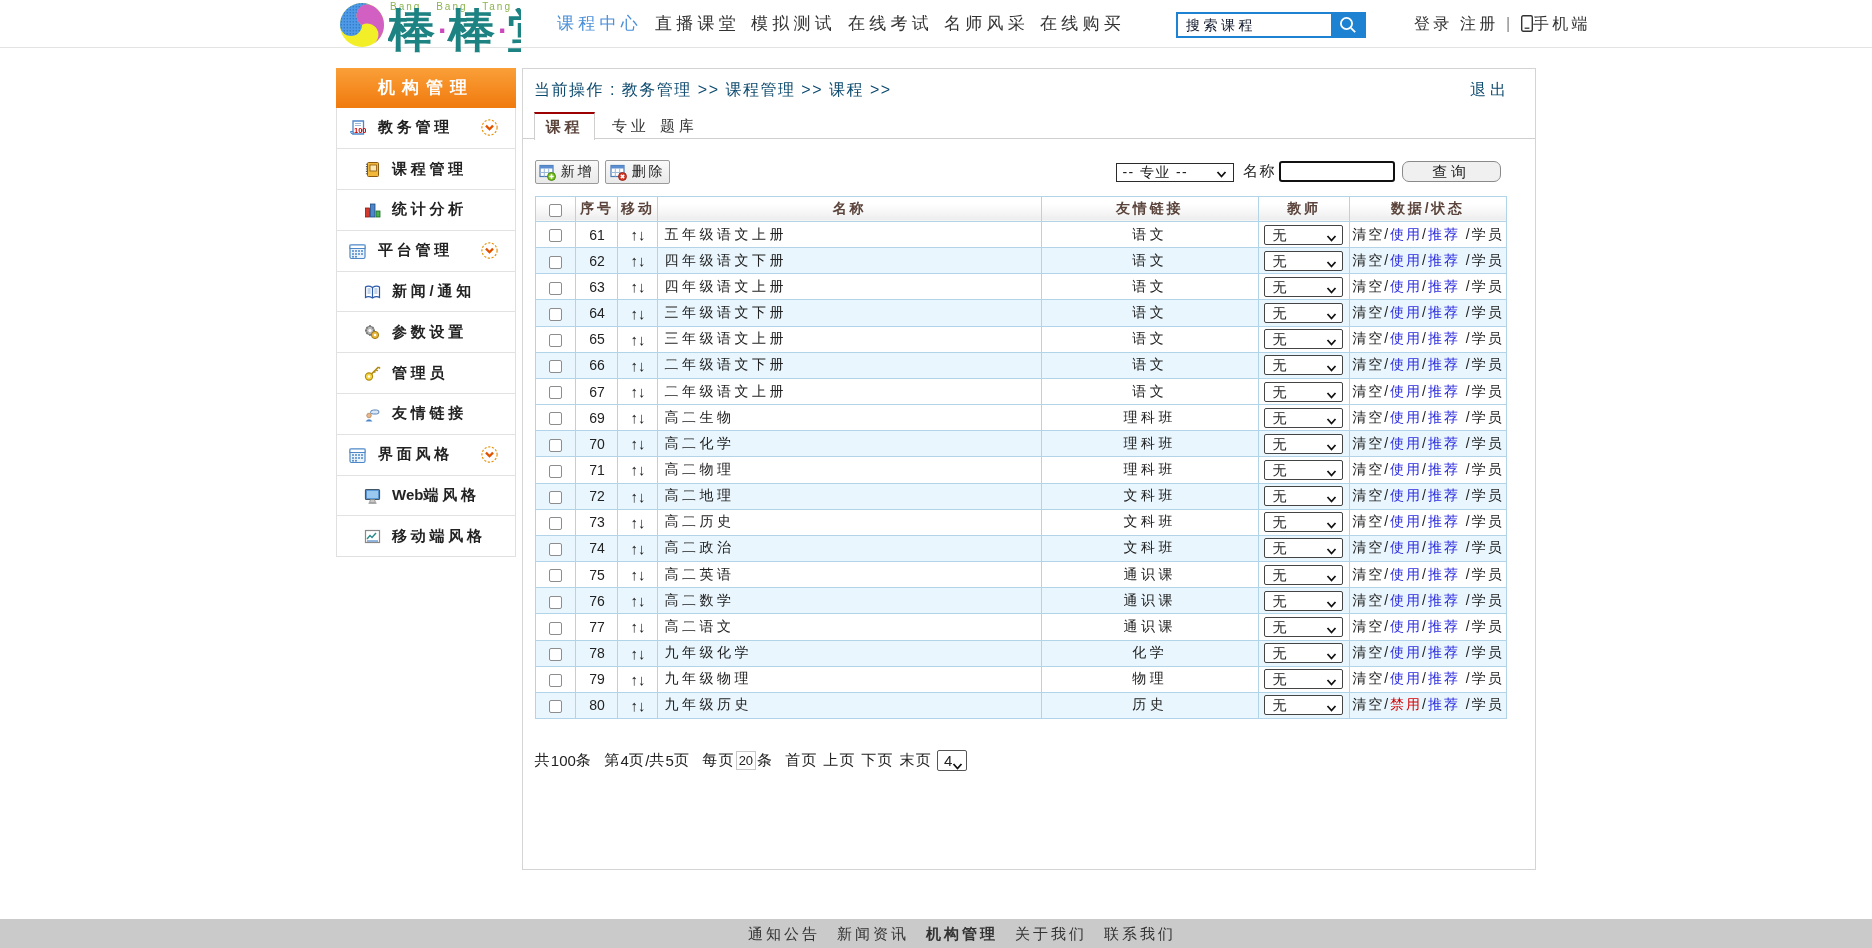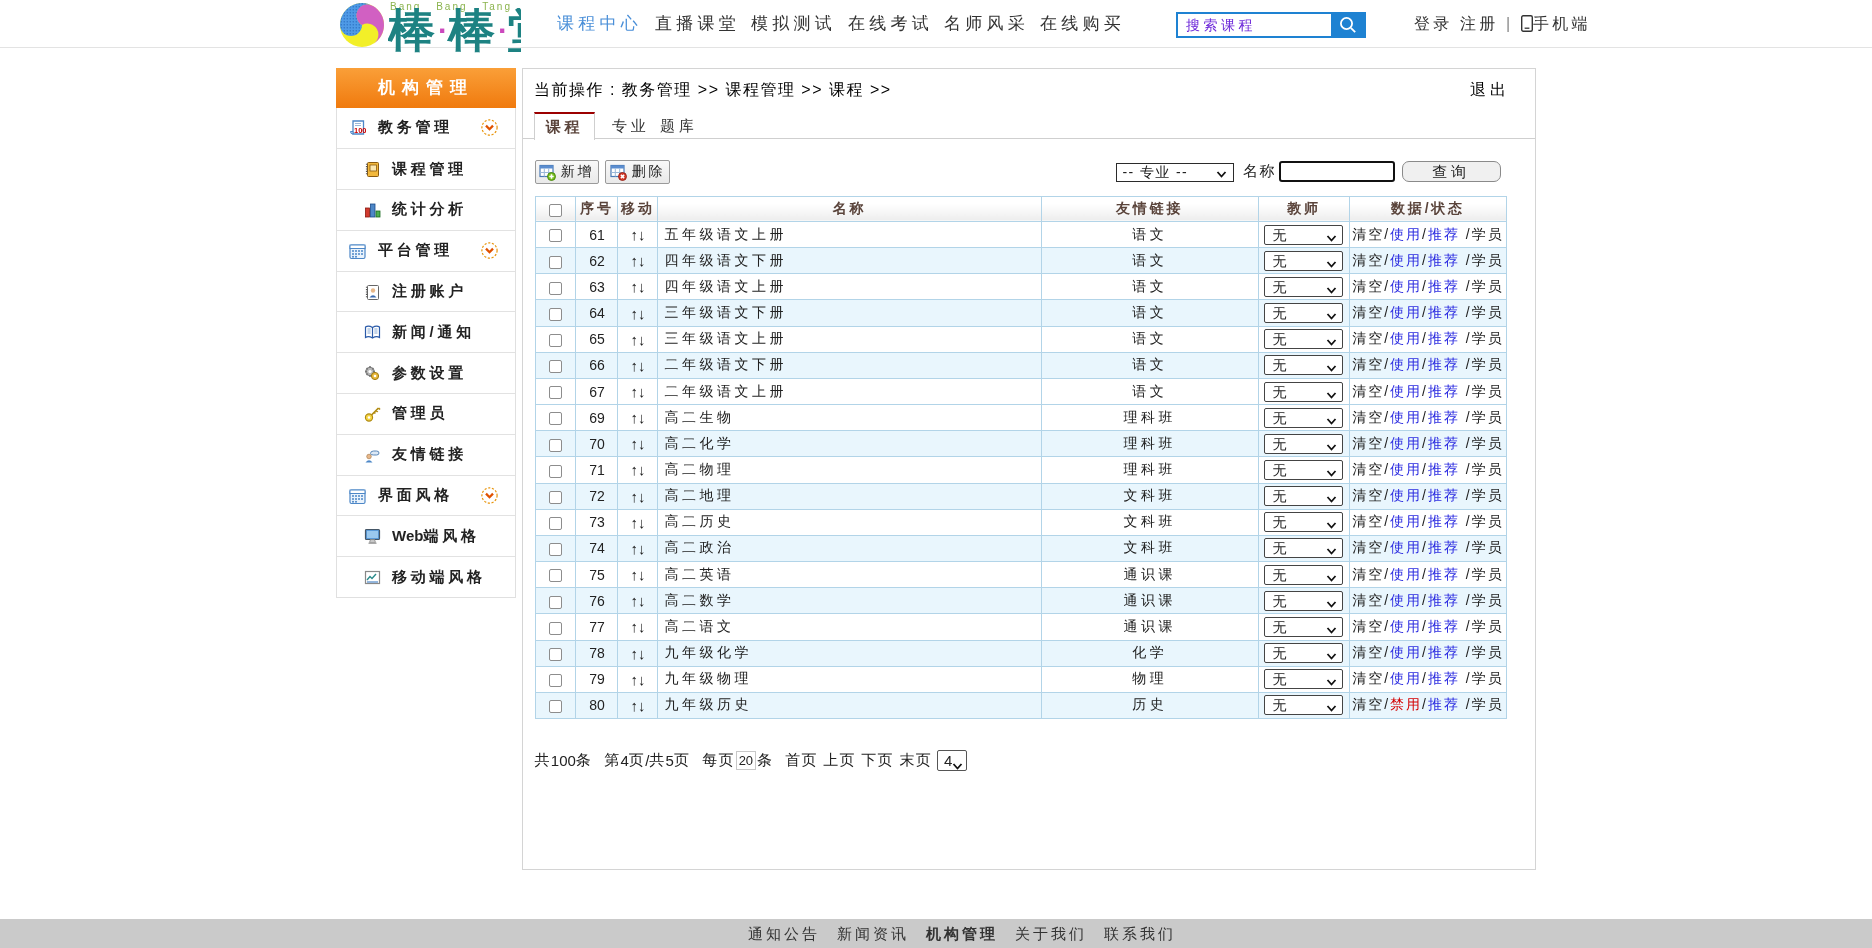--- a/index.html
+++ b/index.html
@@ -8,37 +8,37 @@
 .abs{position:absolute}
 .cjk{letter-spacing:.25em}
 
 #hdr{position:absolute;left:0;top:0;width:1872px;height:48px;border-bottom:1px solid #e3e3e3;background:#fff}
 #bangtxt{position:absolute;left:390px;top:1px;width:122px;display:flex;justify-content:space-between;font-size:10px;font-weight:normal;color:#8cb44e;letter-spacing:2px}
 #logochars{position:absolute;left:388px;top:8px;width:133px;overflow:hidden;font-size:47px;font-weight:bold;color:#1d8282;letter-spacing:3px;line-height:44px;white-space:nowrap}
 #logochars .dot{color:#cc49bd;letter-spacing:0;font-size:30px;vertical-align:5px}
 .nav{position:absolute;top:0;height:47px;line-height:47px;font-size:17px;color:#333;letter-spacing:.25em;white-space:nowrap}
 .nav.on{color:#4a8fd8}
 #srch{position:absolute;left:1176px;top:12px;width:190px;height:26px;border:2px solid #1e82d2;display:flex}
-#srch .ph{flex:1;line-height:22px;font-size:14px;color:#6d28d9;padding-left:8px;letter-spacing:.25em}
+#srch .ph{flex:1;line-height:22px;font-size:14px;color:#0f172a;padding-left:8px;letter-spacing:.25em}
 #srch .btn{width:33px;background:#1e82d2;display:flex;align-items:center;justify-content:center}
 #toplinks{position:absolute;left:1414px;top:0;height:47px;line-height:47px;font-size:16px;color:#333;white-space:nowrap;letter-spacing:.2em}
 
 #side{position:absolute;left:336px;top:68px;width:180px}
 #side .hd{height:39.5px;background:linear-gradient(#fa9f38,#f07a0e);color:#fff;font-size:17px;font-weight:bold;text-align:center;line-height:39.5px;letter-spacing:7px}
 #side .bd{border:1px solid #e0e0e0;border-top:none;background:#fff}
 .srow{position:relative;height:40.8px;display:flex;align-items:center}
 .srow+.srow{border-top:1px solid #e2e2e2}
 .srow .ic{position:absolute;left:12px;top:50%;margin-top:-8px;width:17px;height:17px}
 .srow.sub .ic{left:27px}
 .srow .lb{position:absolute;left:41px;font-size:15px;font-weight:bold;color:#222;letter-spacing:.25em;white-space:nowrap}
 .srow.sub .lb{left:55px}
 .srow .ar{position:absolute;right:17px;top:50%;margin-top:-8.5px;width:17px;height:17px}
 
 #panel{position:absolute;left:522px;top:68px;width:1014px;height:802px;border:1px solid #d4d4d4;background:#fff}
-#crumb{position:absolute;left:11px;top:0;right:25px;height:42px;line-height:42px;font-size:16px;color:#000000;letter-spacing:1.5px}
+#crumb{position:absolute;left:11px;top:0;right:25px;height:42px;line-height:42px;font-size:16px;color:#0c4a6e;letter-spacing:1.5px}
 #crumb .r{float:right;letter-spacing:.25em}
 #tabs{position:absolute;left:0;top:45px;width:100%;height:25px;border-bottom:1px solid #cfcfcf}
 #tab1{position:absolute;left:11px;top:-2px;width:61px;height:28px;background:#fff;border:1px solid #cfcfcf;border-bottom:none;border-top:2px solid #9c0000;text-align:center;line-height:25px;font-size:15px;font-weight:bold;color:#5a443b;letter-spacing:.25em}
 .tab{position:absolute;top:0;height:25px;line-height:23px;font-size:15px;color:#333;letter-spacing:.25em}
 
 .gbtn{position:absolute;top:91px;height:24px;border:1px solid #9a9a9a;border-radius:2px;background:linear-gradient(#f9f9f9,#e9e9e9);display:flex;align-items:center;justify-content:center;font-size:14px;color:#222;letter-spacing:.2em}
 .gbtn svg{margin-right:5px}
 #fsel{position:absolute;left:592.5px;top:93.5px;width:118px;height:19px;border:1px solid #2b2b2b;background:#fff;font-size:14px;color:#222;line-height:17px;padding-left:6px;letter-spacing:.1em}
 #fsel .vee{position:absolute;right:6px;top:3px}
 #nmlab{position:absolute;left:720px;top:93px;font-size:15px;color:#222;letter-spacing:.1em}
@@ -161,29 +161,20 @@
               </g>
             </svg></span>
           <span class="lb">平台管理</span>
           <span class="ar"><svg width="17" height="17" viewBox="0 0 17 17">
               <circle cx="8.5" cy="8.5" r="7.6" fill="#fff" stroke="#e8940a" stroke-width="1.2" stroke-dasharray="2.2,1.6"></circle>
               <path d="M5 6.6 L8.5 10.2 L12 6.6" fill="none" stroke="#e05200" stroke-width="2.3"></path>
             </svg></span>
         </div>
     <div class="srow sub">
           <span class="ic"><svg width="17" height="17" viewBox="0 0 17 17">
-              <rect x="3.5" y="1.5" width="11" height="14" rx="1" fill="#fff" stroke="#666" stroke-width="1"></rect>
-              <path d="M3.5 3.2h-1.6M3.5 5.6h-1.6M3.5 8h-1.6M3.5 10.4h-1.6M3.5 12.8h-1.6" stroke="#555" stroke-width="1.1"></path>
-              <circle cx="9" cy="6.5" r="2.2" fill="#e8b88a"></circle>
-              <path d="M5.5 13.5 q3.5 -4.5 7 0z" fill="#3a6ab0"></path>
-            </svg></span>
-          <span class="lb">注册账户</span>
-        </div>
-    <div class="srow sub">
-          <span class="ic"><svg width="17" height="17" viewBox="0 0 17 17">
               <path d="M8.5 3.5 Q4.5 1 1.5 3 L1.5 13.5 Q4.5 11.5 8.5 14 Q12.5 11.5 15.5 13.5 L15.5 3 Q12.5 1 8.5 3.5z" fill="#fff" stroke="#2a5aa8" stroke-width="1.2"></path>
               <path d="M8.5 3.5v10.5" stroke="#2a5aa8" stroke-width="1.2"></path>
               <path d="M3.5 5h3.2M3.5 7h3.2M3.5 9h3.2M10.3 5h3.2M10.3 7h3.2M10.3 9h3.2" stroke="#7aa0d0" stroke-width=".9"></path>
             </svg></span>
           <span class="lb">新闻/通知</span>
         </div>
     <div class="srow sub">
           <span class="ic"><svg width="17" height="17" viewBox="0 0 17 17">
               <circle cx="6" cy="6.5" r="4.2" fill="#b8b8b8" stroke="#777" stroke-width="1"></circle>
               <circle cx="6" cy="6.5" r="1.6" fill="#fff"></circle>

